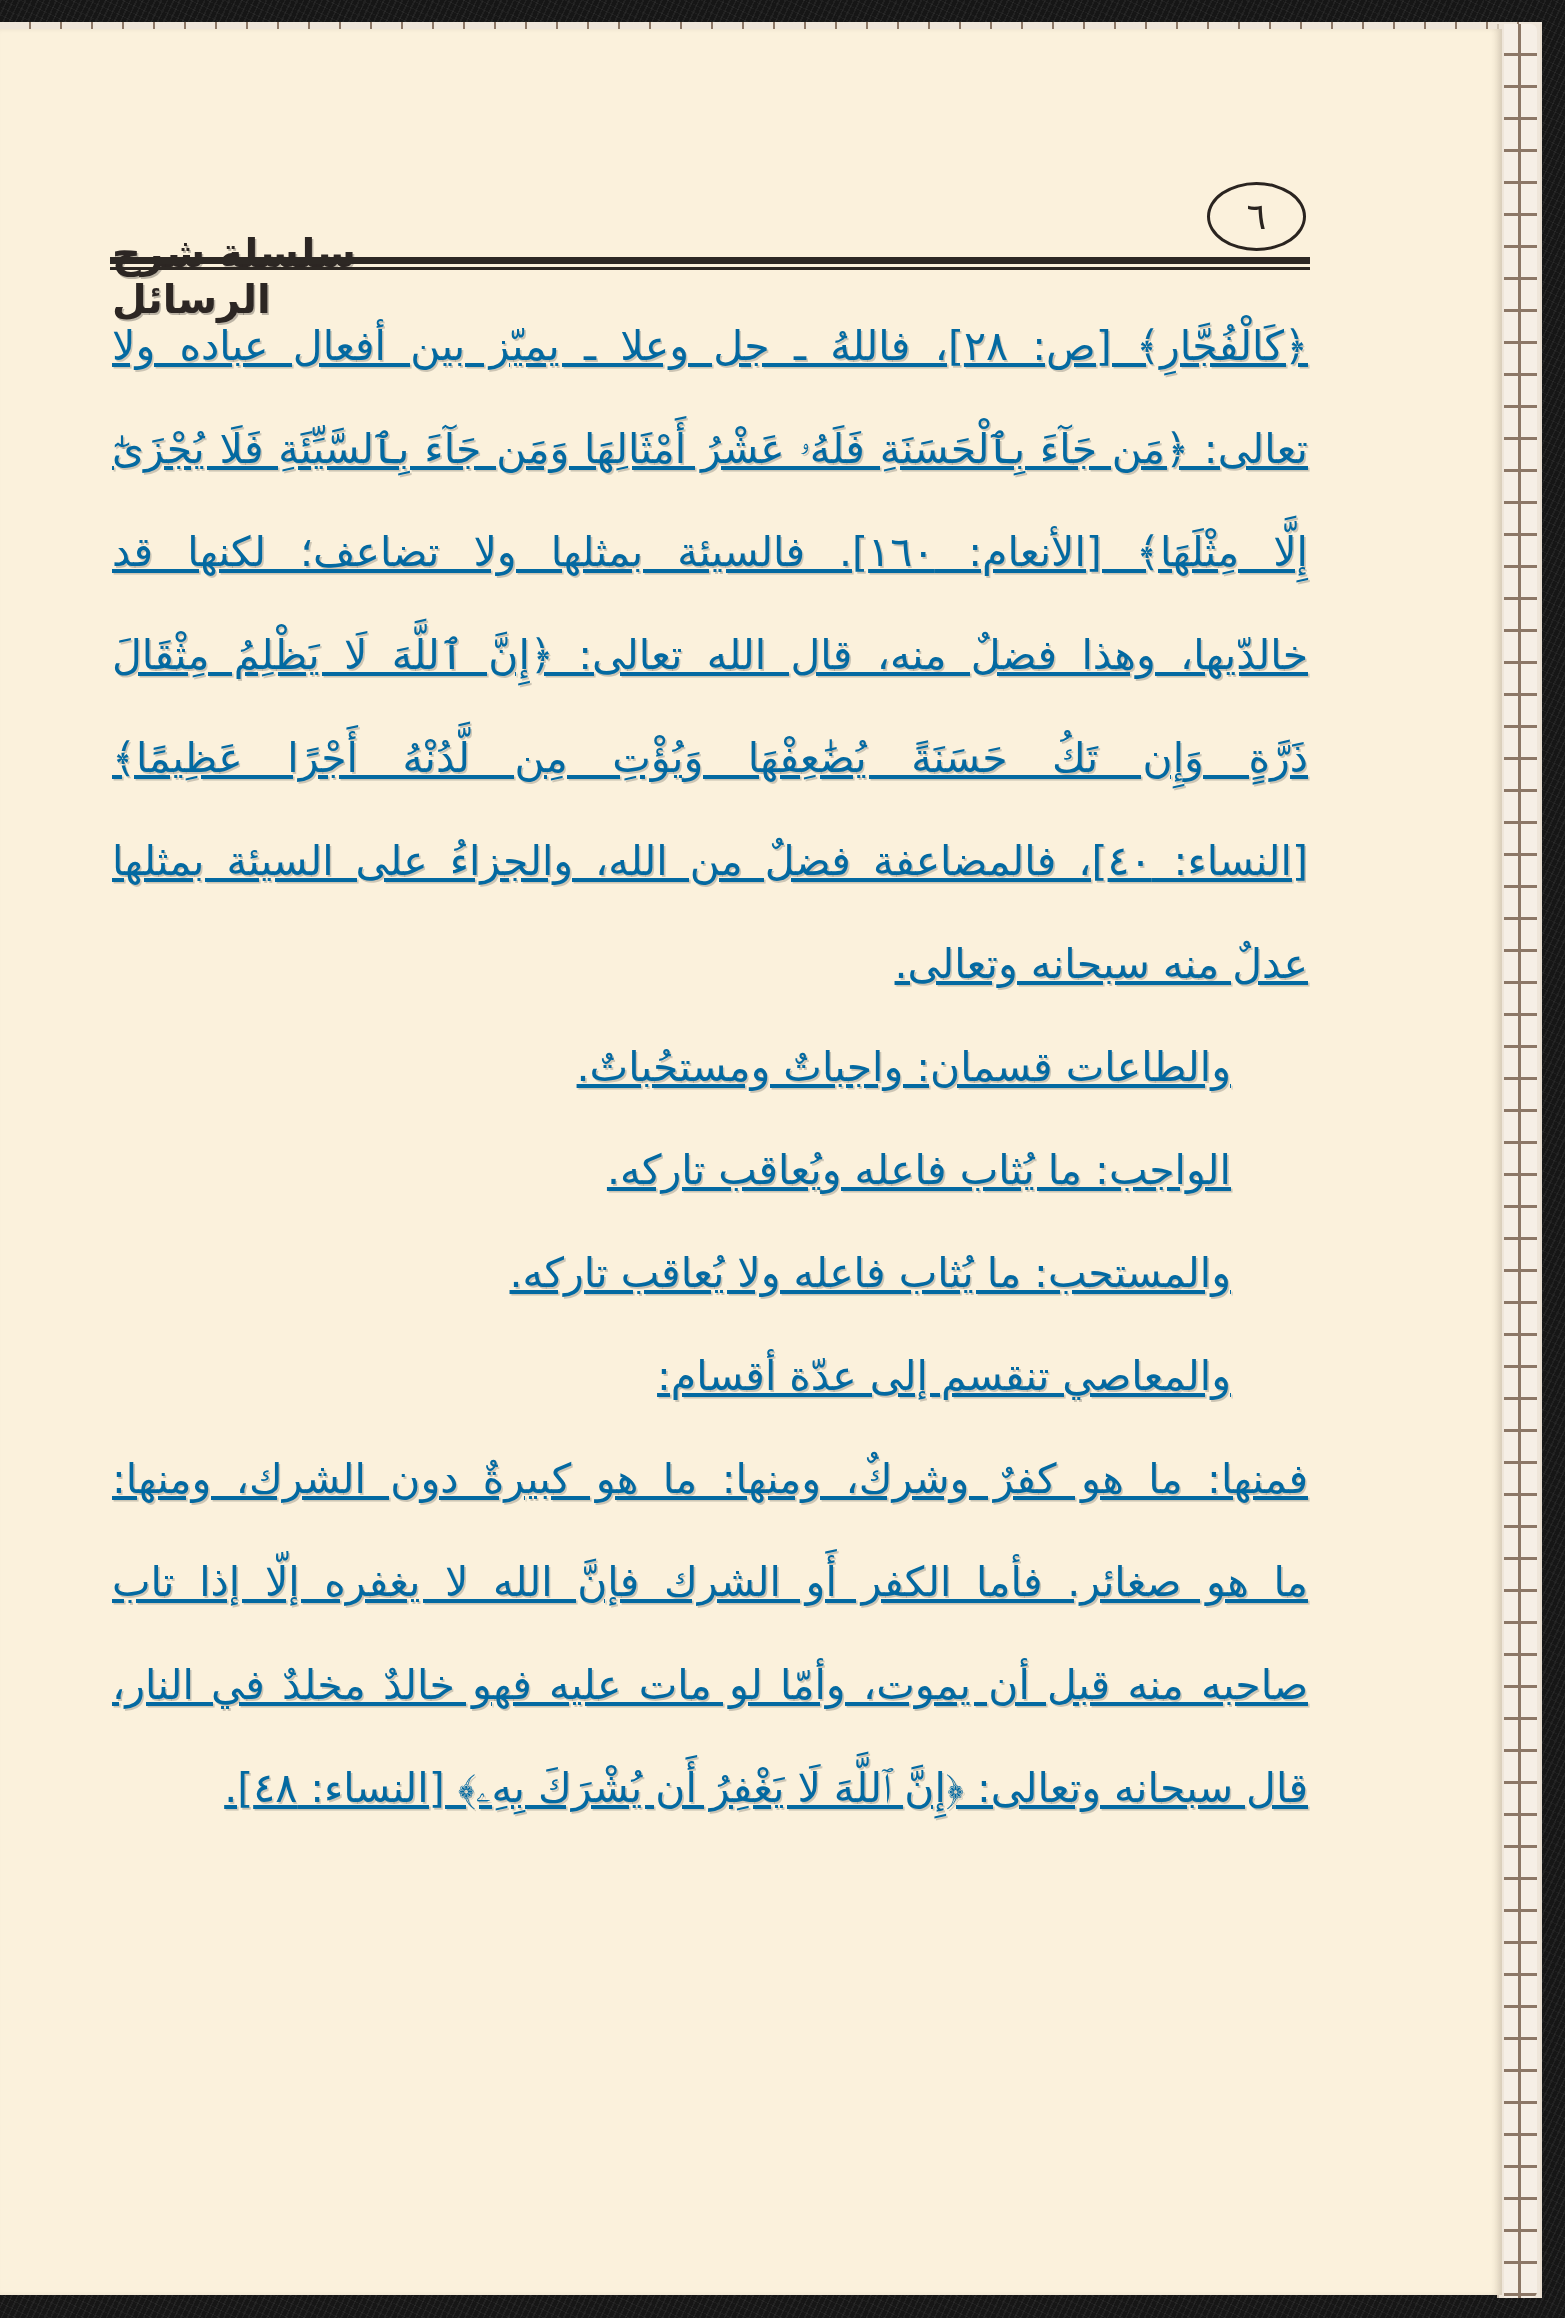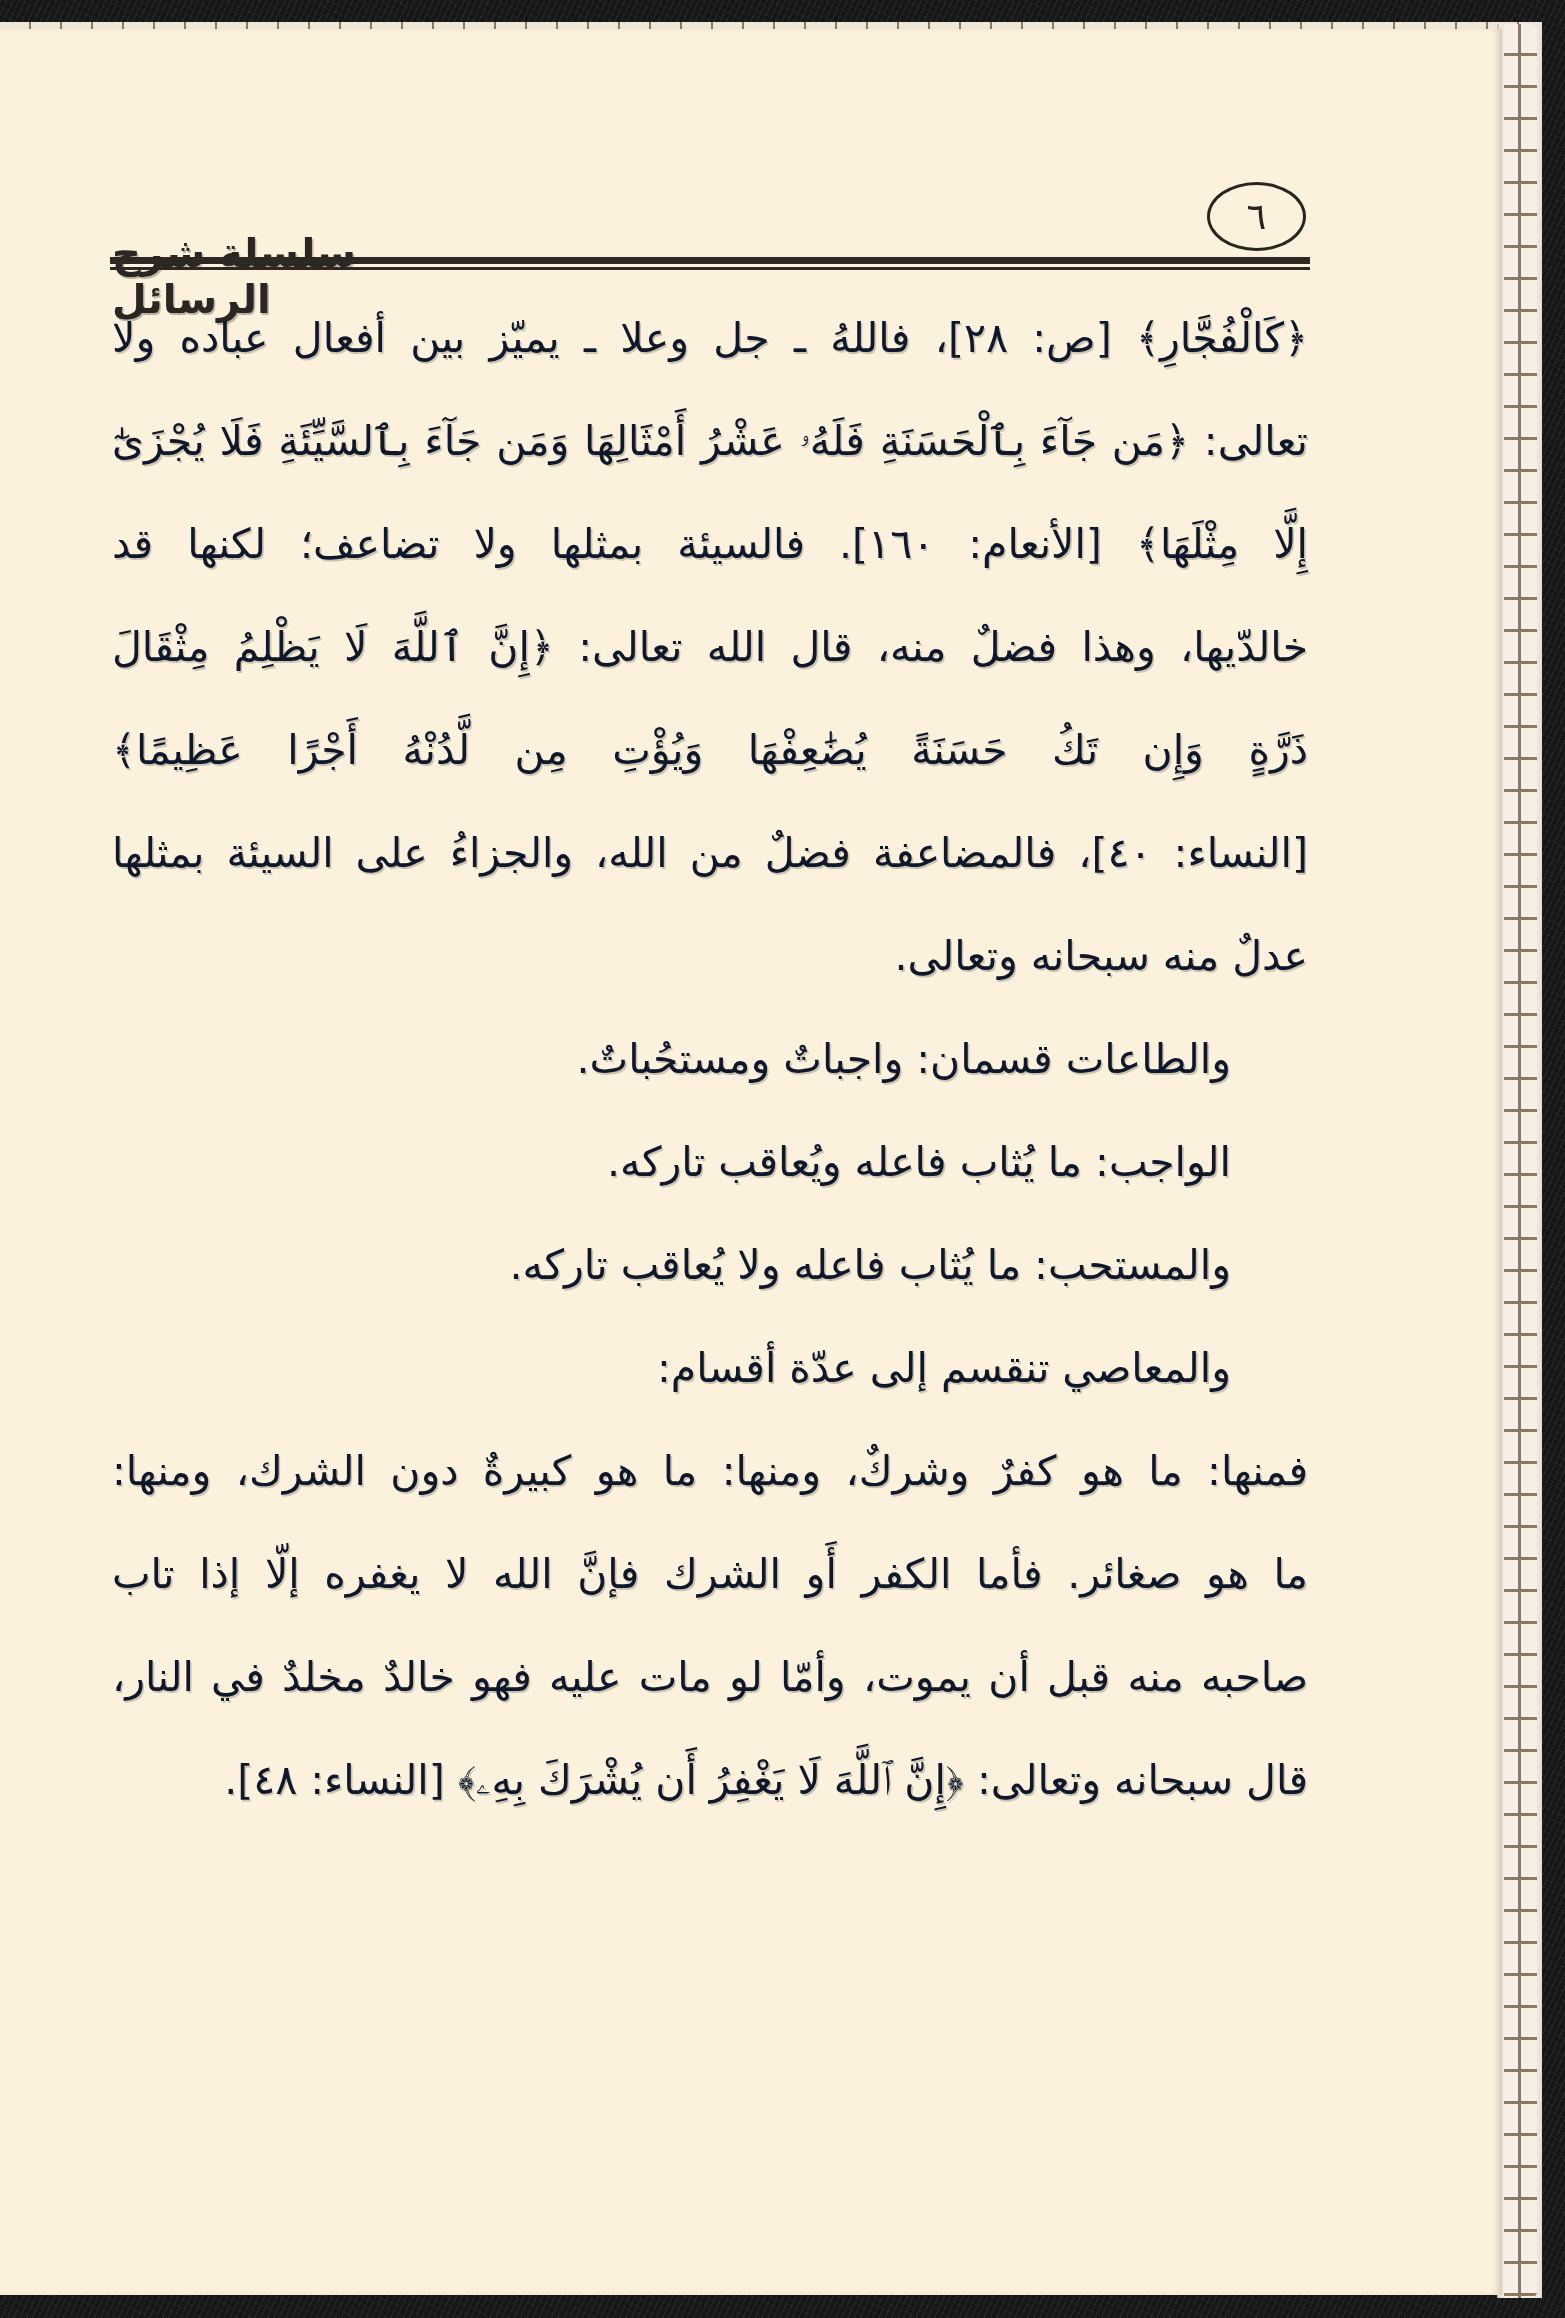--- a/index.html
+++ b/index.html
@@ -59,25 +59,26 @@
     font-size:37px; color:#2a2420;
     font-family:"DejaVu Sans", sans-serif;
   }
   .rule-thick {
     position:absolute; left:110px; top:228px; width:1200px; height:7.2px; background:#2d2824;
   }
   .rule-thin {
     position:absolute; left:110px; top:238px; width:1200px; height:3.2px; background:#2d2824;
   }
   .body-text {
-    position:absolute; left:112px; top:258px; width:1196px;
+    position:absolute; left:112px; top:266px; width:1196px;
     direction:rtl;
     font-family:"DejaVu Sans", sans-serif;
-    font-size:41px; color:#0f172a;
+    font-size:41px; color:#0369a1;
     text-shadow:1.6px 1.6px 0 rgba(0,0,0,0.18);
+    text-decoration:underline;
   }
   .line {
     height:103px; line-height:103px;
     white-space:nowrap; overflow:visible;
     text-align:justify; text-align-last:justify;
     display:block;
   }
   .line.end { text-align:left; text-align-last:right; }
   .line.indent { padding-right:77px; }
 </style>

